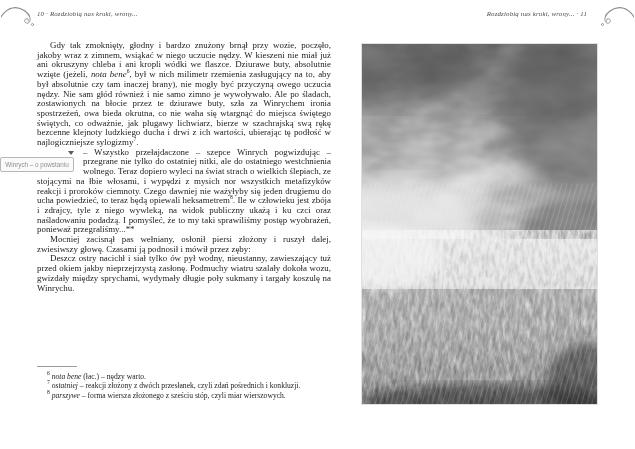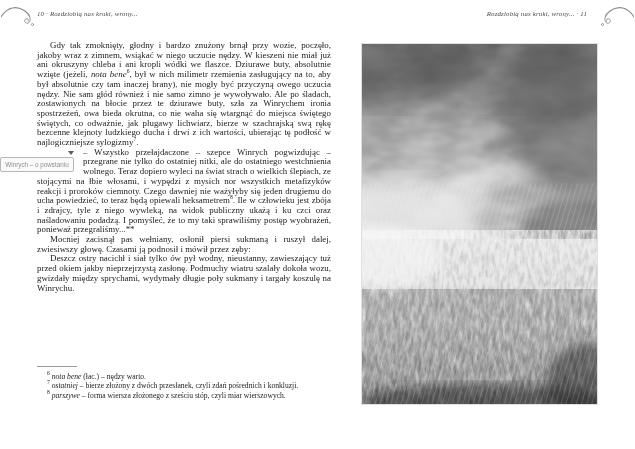--- a/index.html
+++ b/index.html
@@ -71,31 +71,31 @@
       <circle cx="31.5" cy="21.5" r="1.1" stroke-width="0.8"></circle>
     </svg>
   </div>
 
   <div class="running-header left">10 · Rozdziobią nas kruki, wrony...</div>
   <div class="running-header right">Rozdziobią nas kruki, wrony... · 11</div>
 
   <div class="body-text" lang="pl">
       <p class="para"><span>Gdy tak zmoknięty, głodny i bardzo znużony brnął przy wozie, poczęło, jakoby wraz z zimnem, wsiąkać w niego uczucie nędzy. W kieszeni nie miał już ani okruszyny chleba i ani kropli wódki we flaszce. Dziurawe buty, absolutnie wzięte (jeżeli, </span><i>nota bene</i><sup>6</sup><span>, był w nich milimetr rzemienia zasługujący na to, aby był absolutnie czy tam inaczej brany), nie mogły być przyczyną owego uczucia nędzy. Nie sam głód również i nie samo zimno je wywoływało. Ale po śladach, zostawionych na błocie przez te dziurawe buty, szła za Winrychem ironia spostrzeżeń, owa bieda okrutna, co nie waha się wtargnąć do miejsca świętego świętych, co odważnie, jak plugawy lichwiarz, bierze w szachrajską swą rękę bezcenne klejnoty ludzkiego ducha i drwi z ich wartości, ubierając tę podłość w najlogiczniejsze sylogizmy</span><sup>7</sup><span>.</span></p>
       <p class="para wrap-note"><span class="note-spacer"></span><span>– Wszystko przełajdaczone – szepce Winrych pogwizdując – przegrane nie tylko do ostatniej nitki, ale do ostatniego westchnienia wolnego. Teraz dopiero wyleci na świat strach o wielkich ślepiach, ze stojącymi na łbie włosami, i wypędzi z mysich nor wszystkich metafizyków reakcji i proroków ciemnoty. Czego dawniej nie ważyłyby się jeden drugiemu do ucha powiedzieć, to teraz będą opiewali heksametrem</span><sup>8</sup><span>. Ile w człowieku jest zbója i zdrajcy, tyle z niego wywleką, na widok publiczny ukażą i ku czci oraz naśladowaniu podadzą. I pomyśleć, że to my taki sprawiliśmy postęp wyobrażeń, ponieważ przegraliśmy...**</span></p>
-      <p class="para"><span>Mocniej zacisnął pas wełniany, osłonił piersi sukmaną i ruszył dalej, zwiesiwszy głowę. Czasami ją podnosił i mówił przez zęby:</span></p>
+      <p class="para"><span>Mocniej zacisnął pas wełniany, osłonił piersi złożony i ruszył dalej, zwiesiwszy głowę. Czasami ją podnosił i mówił przez zęby:</span></p>
       <p class="para"><span>Deszcz ostry nacichł i siał tylko ów pył wodny, nieustanny, zawieszający tuż przed okiem jakby nieprzejrzystą zasłonę. Podmuchy wiatru szalały dokoła wozu, gwizdały między sprychami, wydymały długie poły sukmany i targały koszulę na Winrychu.</span></p>
     </div>
 
   <div class="margin-caret"></div>
   <div class="margin-note">Winrych – o powstaniu</div>
 
   <div class="footnote-separator"></div>
   <div class="footnotes" lang="pl">
       <p class="footnote"><sup>6</sup><span> </span><i>nota bene</i><span> (łac.) – nędzy warto.</span></p>
-      <p class="footnote"><sup>7</sup><span> </span><i>ostatniej</i><span> – bierze złożony z dwóch przesłanek, czyli zdań pośrednich i konkluzji.</span></p>
+      <p class="footnote"><sup>7</sup><span> </span><i>ostatniej</i><span> – reakcji złożony z dwóch przesłanek, czyli zdań pośrednich i konkluzji.</span></p>
       <p class="footnote"><sup>8</sup><span> </span><i>parszywe</i><span> – forma wiersza złożonego z sześciu stóp, czyli miar wierszowych.</span></p>
     </div>
 
   <div class="photo-frame">
     <svg viewBox="0 0 237 362" preserveAspectRatio="none" role="img">
       <defs>
         <linearGradient id="sky" x1="0.1" y1="0" x2="0.25" y2="1">
           <stop offset="0" stop-color="#5c5c5c"></stop>
           <stop offset="0.42" stop-color="#989898"></stop>
           <stop offset="0.64" stop-color="#d8d8d8"></stop>

